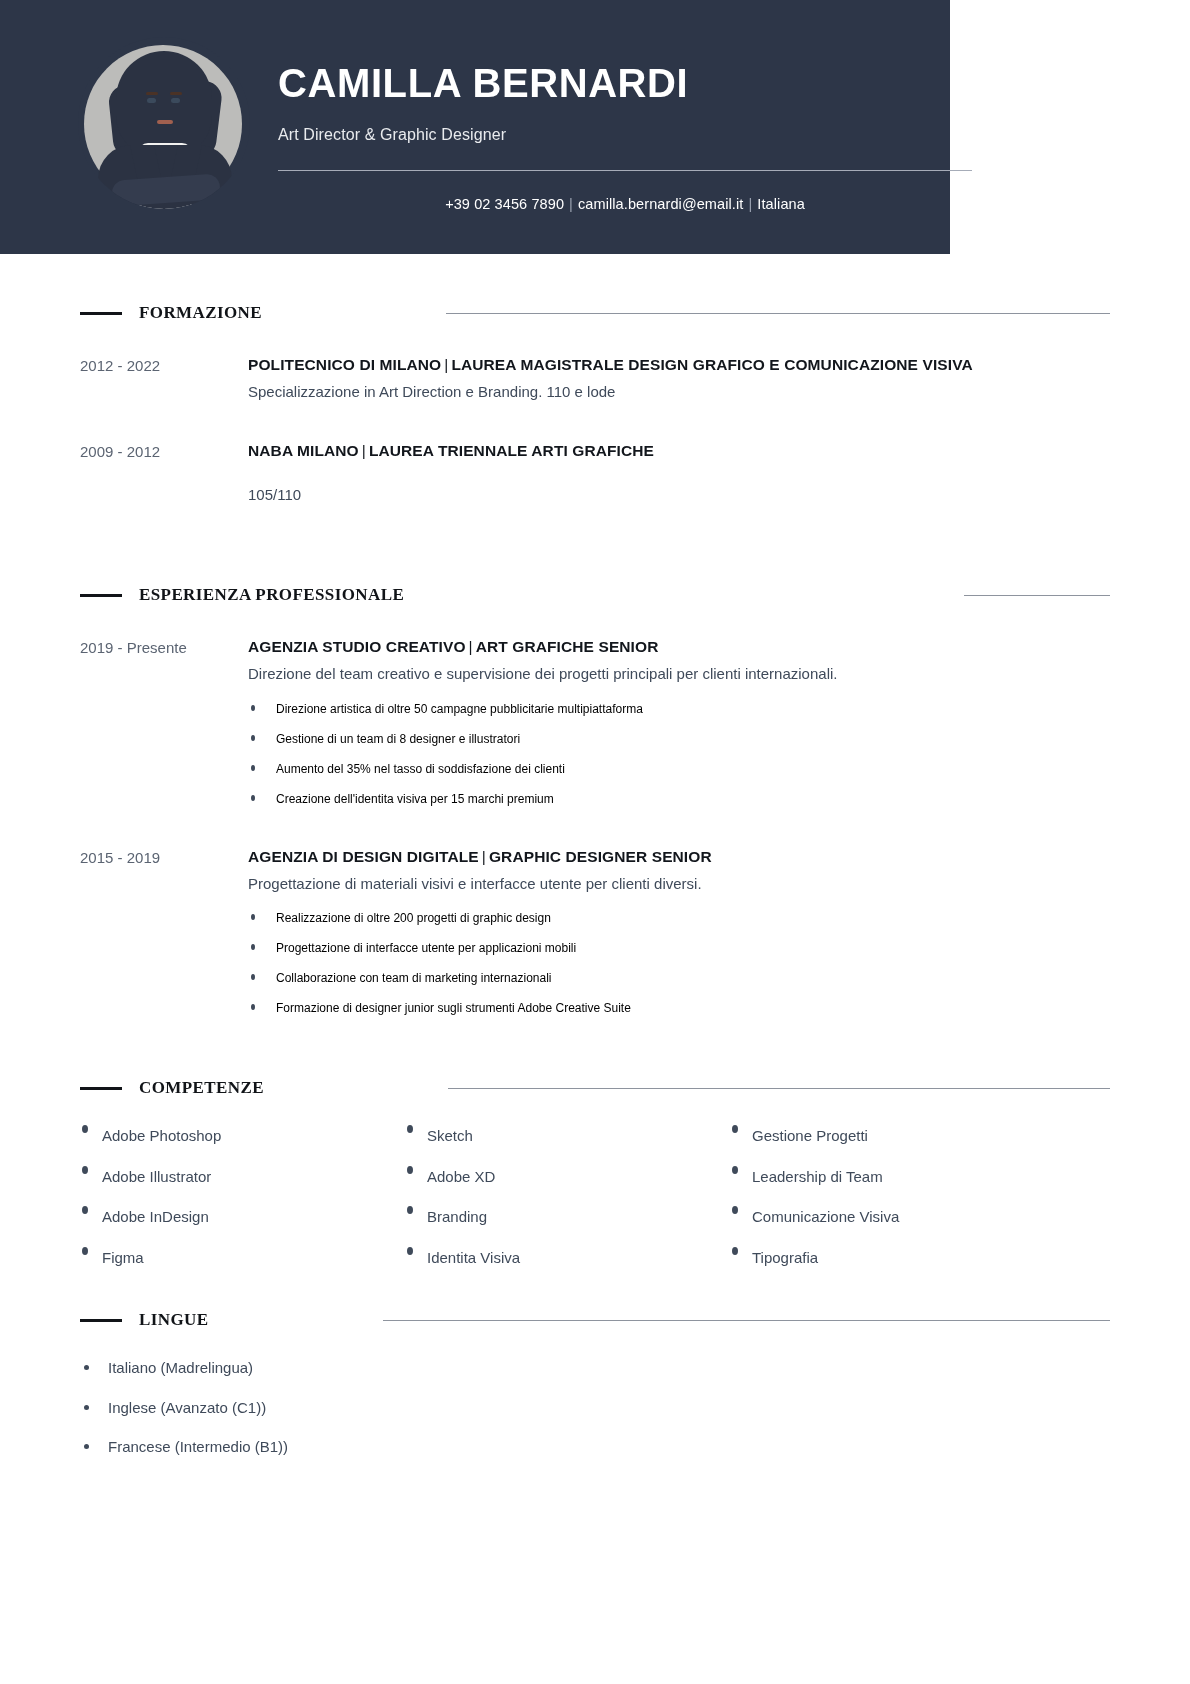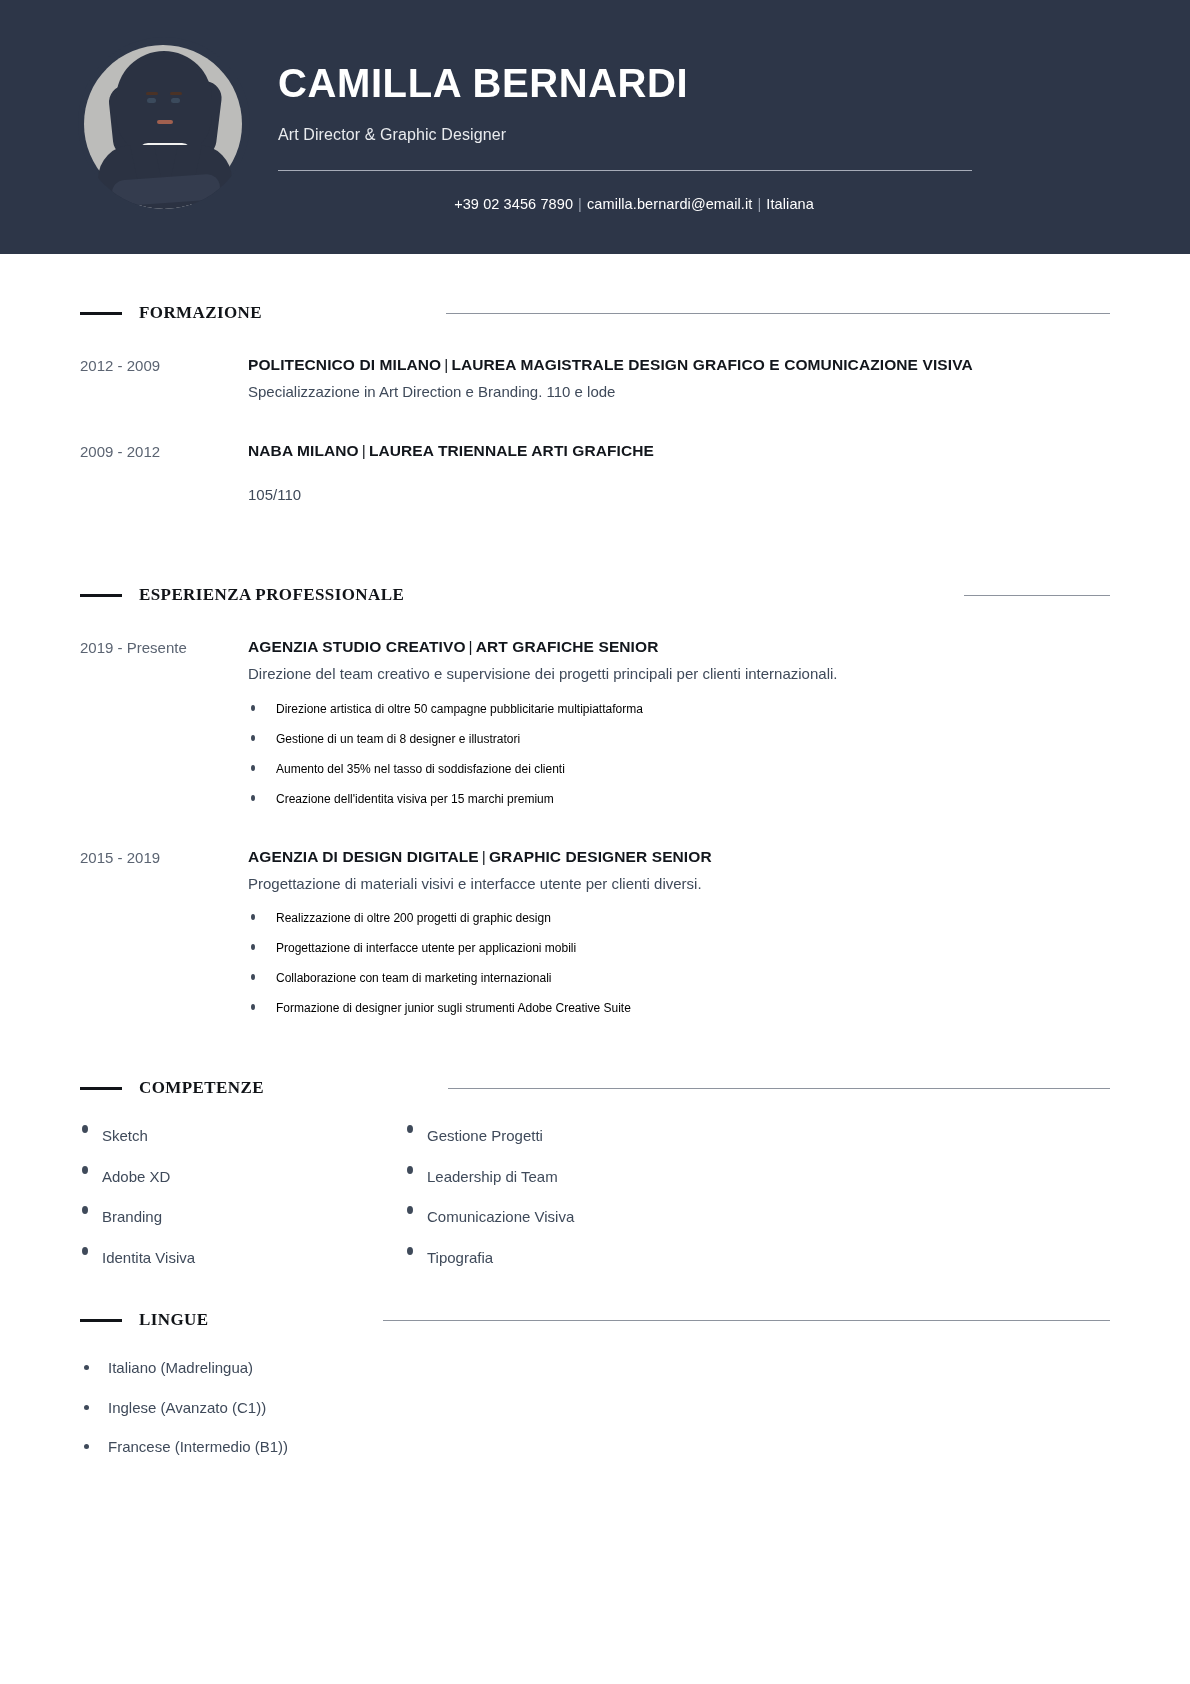--- a/index.html
+++ b/index.html
@@ -15,21 +15,21 @@
     position: relative;
     width: 1190px;
     height: 1684px;
     background: #ffffff;
     overflow: hidden;
   }
 
   
   .header {
     position: relative;
-    width: 1190px;
+    width: 950px;
     height: 254px;
     background: #2d3648;
     display: flex;
     align-items: flex-start;
     padding: 40px 0 0 0;
   }
 
   .photo-wrap {
     position: absolute;
     left: 78px;
@@ -392,21 +392,21 @@
     <div class="section">
       <div class="sec-head">
         <div class="sec-dash"></div>
         <div class="sec-title">FORMAZIONE</div>
         <div class="sec-line" style="margin-left:184px;"></div>
       </div>
 
       <div class="sp-26"></div>
 
       <div class="entry">
-        <div class="entry-date">2012 - 2009</div>
+        <div class="entry-date">2012 - 2022</div>
         <div class="entry-main">
           <div class="entry-title">
             <span>POLITECNICO DI MILANO</span><span class="pipe">|</span><span>LAUREA MAGISTRALE DESIGN GRAFICO E COMUNICAZIONE VISIVA</span>
           </div>
           <div class="entry-desc">Specializzazione in Art Direction e Branding. 110 e lode</div>
         </div>
       </div>
 
       <div class="sp-36"></div>
 
@@ -472,20 +472,26 @@
     <div class="sp-44"></div>
 
     <div class="section">
       <div class="sec-head">
         <div class="sec-dash"></div>
         <div class="sec-title">COMPETENZE</div>
         <div class="sec-line" style="margin-left:184px;"></div>
       </div>
 
       <div class="skills-grid">
+        <div class="skill-col">
+          <div class="skill-item">Adobe Photoshop</div>
+          <div class="skill-item">Adobe Illustrator</div>
+          <div class="skill-item">Adobe InDesign</div>
+          <div class="skill-item">Figma</div>
+        </div>
         <div class="skill-col c2">
           <div class="skill-item">Sketch</div>
           <div class="skill-item">Adobe XD</div>
           <div class="skill-item">Branding</div>
           <div class="skill-item">Identita Visiva</div>
         </div>
         <div class="skill-col">
           <div class="skill-item">Gestione Progetti</div>
           <div class="skill-item">Leadership di Team</div>
           <div class="skill-item">Comunicazione Visiva</div>

